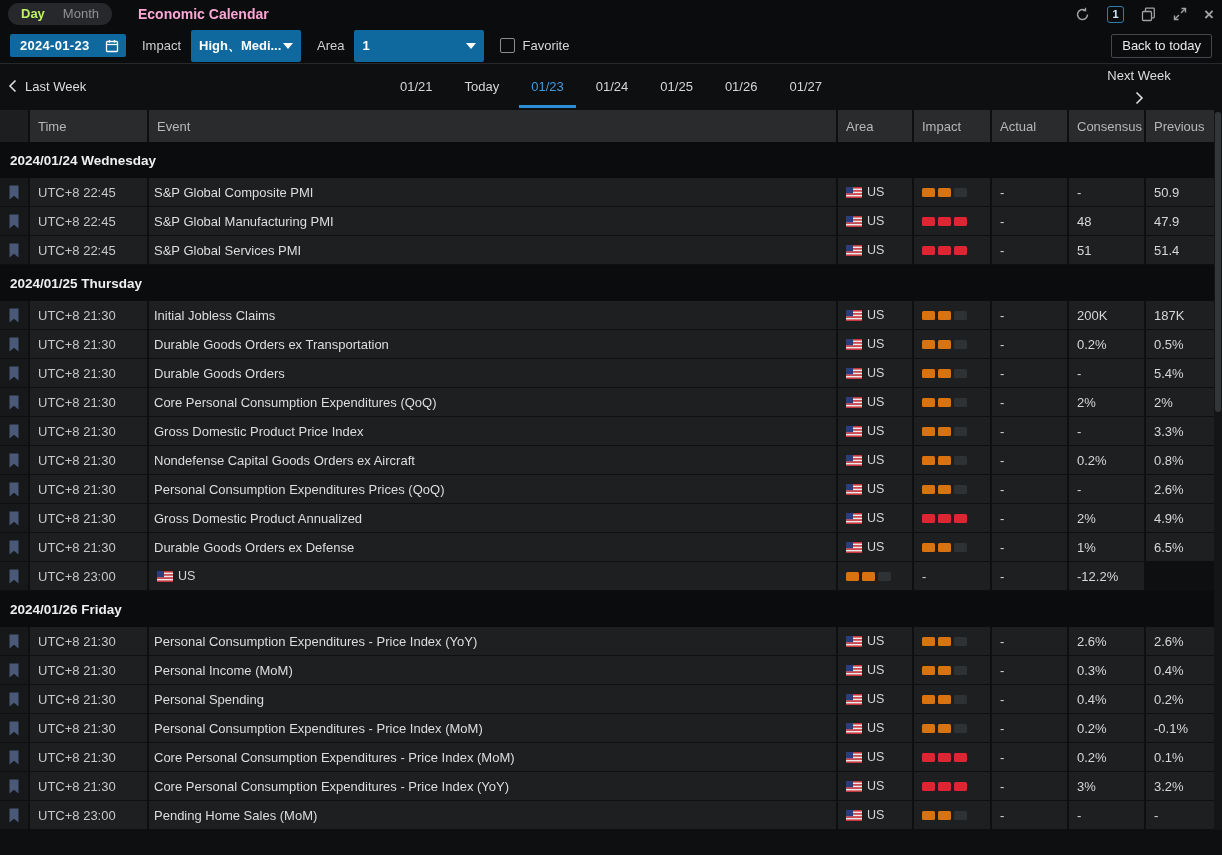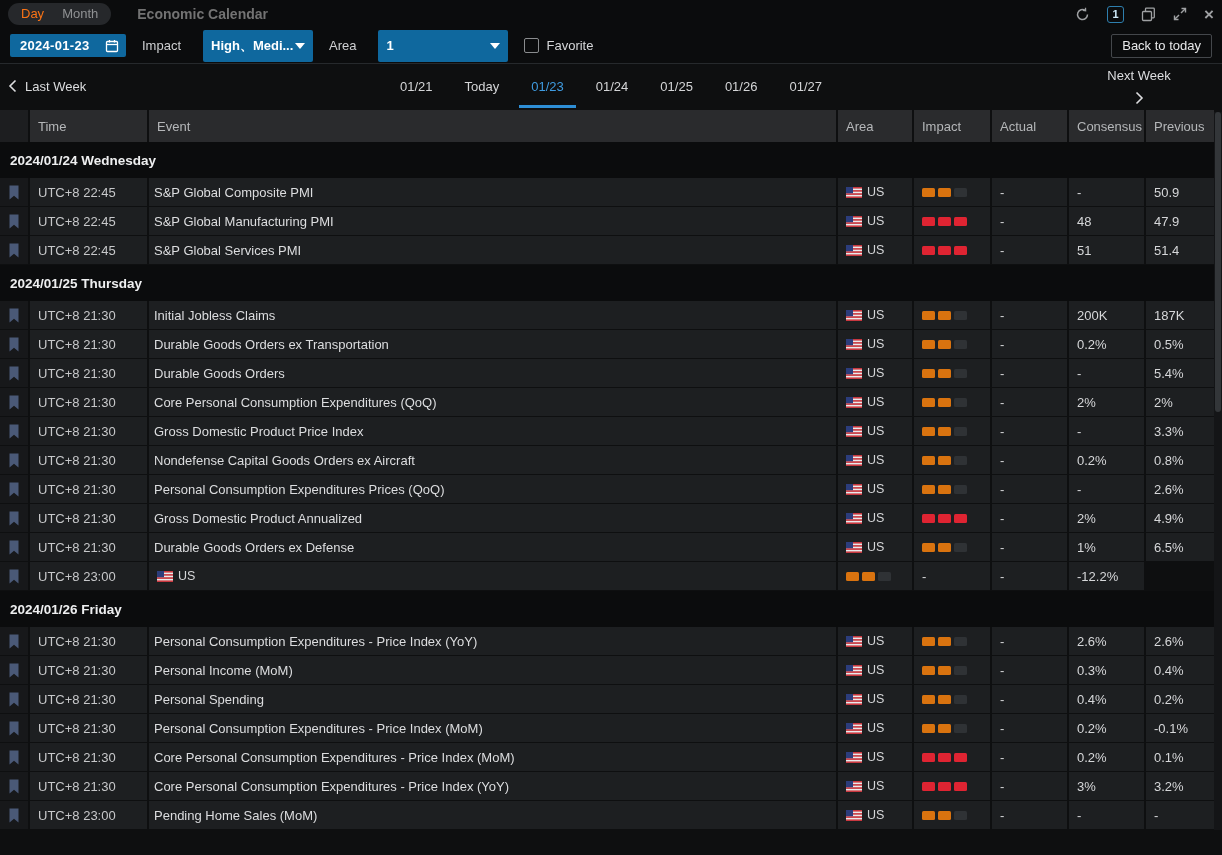--- a/index.html
+++ b/index.html
@@ -14,22 +14,22 @@
   
   .titlebar {
     height:28px; display:flex; align-items:center;
     background:#0b0c0d; padding:0 8px; position:relative;
   }
   .mode-pill {
     display:flex; align-items:center; background:#26282b;
     border-radius:12px; height:22px; padding:0 4px; margin-right:26px;
   }
   .mode-tab { padding:0 9px; font-size:13px; color:#8f9193; cursor:default; line-height:22px; }
-  .mode-tab.active { color:#f97316; font-weight:normal; }
-  .app-title { font-size:14px; font-weight:bold; color:#737373; }
+  .mode-tab.active { color:#bef264; font-weight:bold; }
+  .app-title { font-size:14px; font-weight:bold; color:#f9a8d4; }
   .win-icons { margin-left:auto; display:flex; align-items:center; gap:17px; }
   .win-icons svg { display:block; }
   .win-badge {
     width:17px; height:17px; border:1.5px solid #2e7fae; border-radius:3px;
     color:#cfe9f7; font-size:11px; font-weight:bold;
     display:flex; align-items:center; justify-content:center;
   }
   .close-x { color:#9fa1a3; font-size:17px; line-height:17px; font-weight:bold; }
 
   
@@ -40,21 +40,21 @@
   }
   .date-input {
     width:116px; height:23px; background:#0f689e; border-radius:2px;
     display:flex; align-items:center; padding:0 7px 0 10px;
     color:#fff; font-size:13px; font-weight:bold; letter-spacing:.3px;
   }
   .date-input svg { margin-left:auto; }
   .filter-label { color:#cfd0d2; font-size:13px; margin-left:6px; }
   .dropdown {
     height:23px; background:#0f689e; border-radius:2px; color:#fff;
-    display:flex; align-items:center; padding:16px 8px; font-size:13px; font-weight:bold;margin-left:12px;
+    display:flex; align-items:center; padding:16px 8px; font-size:13px; font-weight:bold;
   }
   .dropdown.impact { width:110px; }
   .dropdown.area { width:130px; }
   .dropdown .caret {
     margin-left:auto; width:0; height:0;
     border-left:5px solid transparent; border-right:5px solid transparent;
     border-top:6px solid #fff;
   }
   .fav-wrap { display:flex; align-items:center; gap:7px; margin-left:6px; }
   .checkbox { width:15px; height:15px; border:1.5px solid #8a8c8e; border-radius:2px; background:transparent; }

